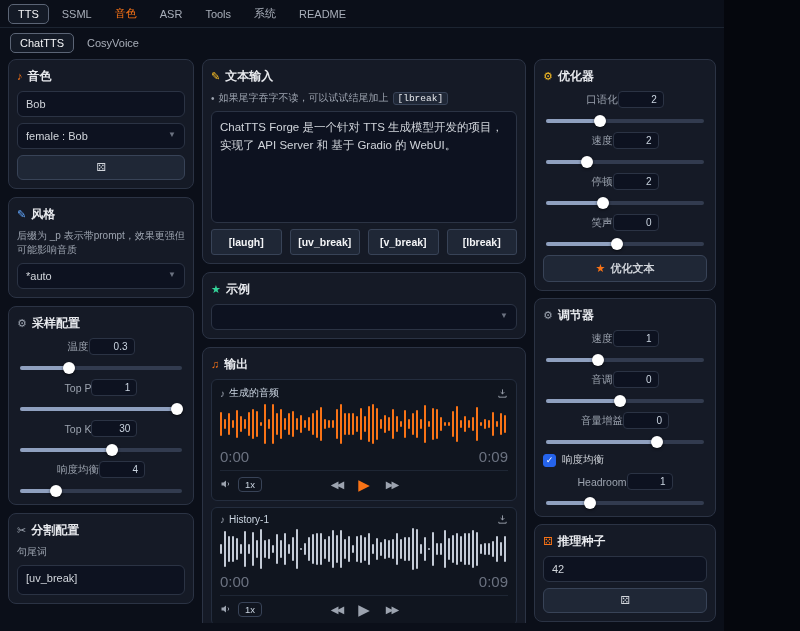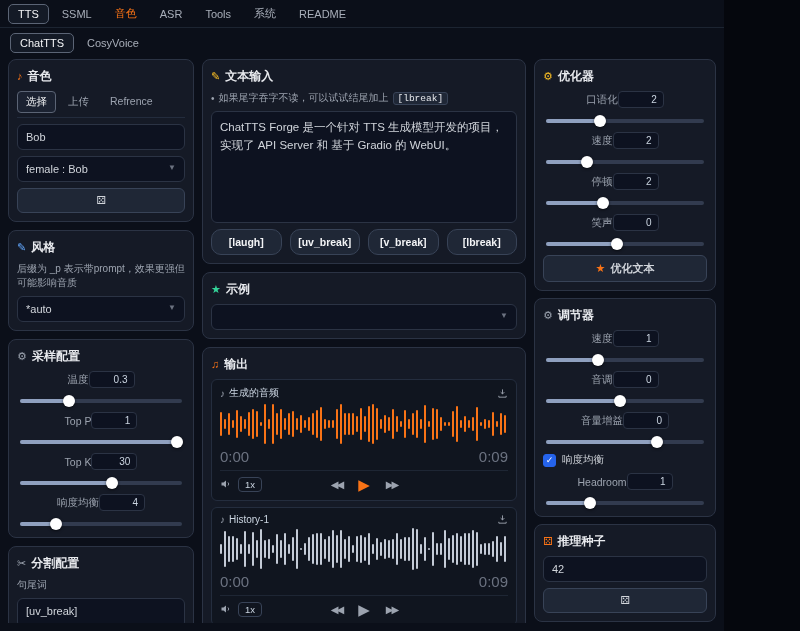--- a/index.html
+++ b/index.html
@@ -46,21 +46,21 @@
   .slabel{display:flex;justify-content:center;align-items:center;color:#9ca3af;font-size:10.5px}
   .snum{background:#0d1220;border:1px solid #2b3344;border-radius:4px;min-width:46px;text-align:right;
         padding:2px 6px;color:#cbd5e1;font-size:10px}
   .track{position:relative;height:4px;background:#323b4f;border-radius:2px;margin:9px 3px 3px;cursor:pointer}
   .track::before{content:"";position:absolute;left:0;top:0;bottom:0;width:var(--pct,0%);background:#8fa0bf;border-radius:2px}
   .thumb{position:absolute;left:var(--pct,0%);top:50%;width:12px;height:12px;background:#fff;border-radius:50%;
          transform:translate(-50%,-50%);box-shadow:0 1px 3px rgba(0,0,0,.6)}
   
   .main-text{height:112px;line-height:1.6;font-size:11.5px;color:#d1d5db;overflow:hidden}
   .tokrow{display:flex;gap:8px}
-  .tok{flex:1;background:#1f2736;border:1px solid #384357;border-radius:10px;color:#f3f4f6;height:26px;
+  .tok{flex:1;background:#1f2736;border:1px solid #384357;border-radius:3px;color:#f3f4f6;height:26px;
        font-weight:bold;font-size:10.5px;display:flex;align-items:center;justify-content:center}
   
   .player{border:1px solid #242d3e;border-radius:6px;padding:6px 8px;display:flex;flex-direction:column;gap:3px;background:#10151f}
   .phead2{display:flex;justify-content:space-between;align-items:center;color:#cbd5e1;font-size:10px}
   .plabel{display:flex;align-items:center;gap:4px}
   .note{color:#9ca3af;font-size:10px}
   .wavebox{height:42px;display:flex;align-items:center;column-gap:2px;overflow:hidden}
   .wavebox i{flex:0 0 2px;background:currentColor;border-radius:1px;display:block;min-height:2px}
   .wave-orange{color:#f97316}
   .wave-gray{color:#c3cad6}
@@ -98,25 +98,20 @@
   </div>
 
   <div class="main">
 
     <div class="col col-left">
 
       <div class="panel">
         <div class="phead">
           <span class="picon ic-voice">♪</span>
           <span>音色</span>
-        </div>
-        <div class="vtabs">
-          <span class="vtab active">选择</span>
-          <span class="vtab">上传</span>
-          <span class="vtab">Refrence</span>
         </div>
         <input class="input" value="Bob" style="">
         <div class="select">
           <span>female : Bob</span>
           <span class="caret">▼</span>
         </div>
         <button class="btn">
           <span>⚄</span>
         </button>
       </div>

